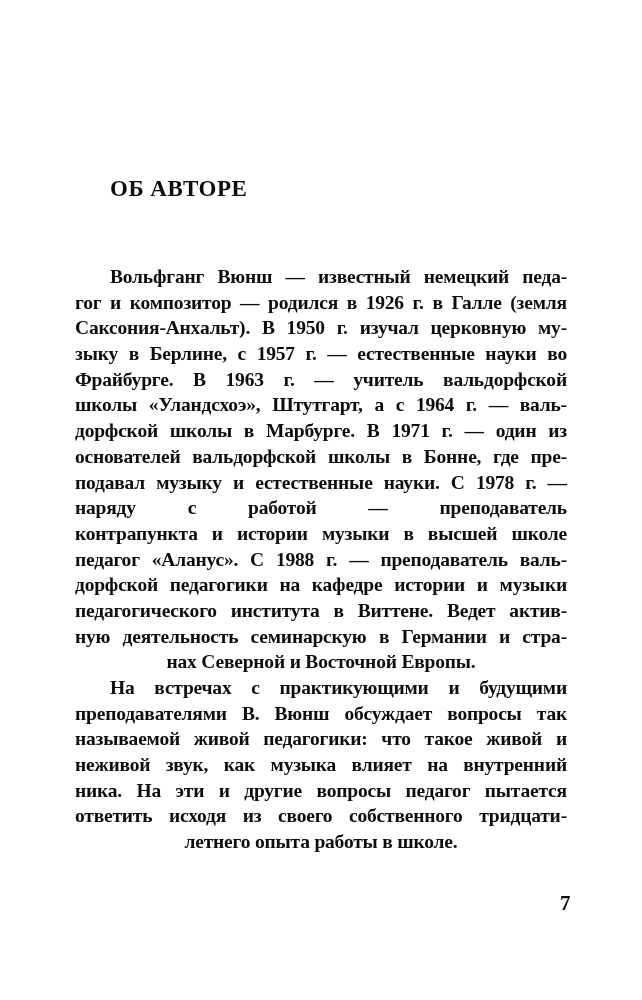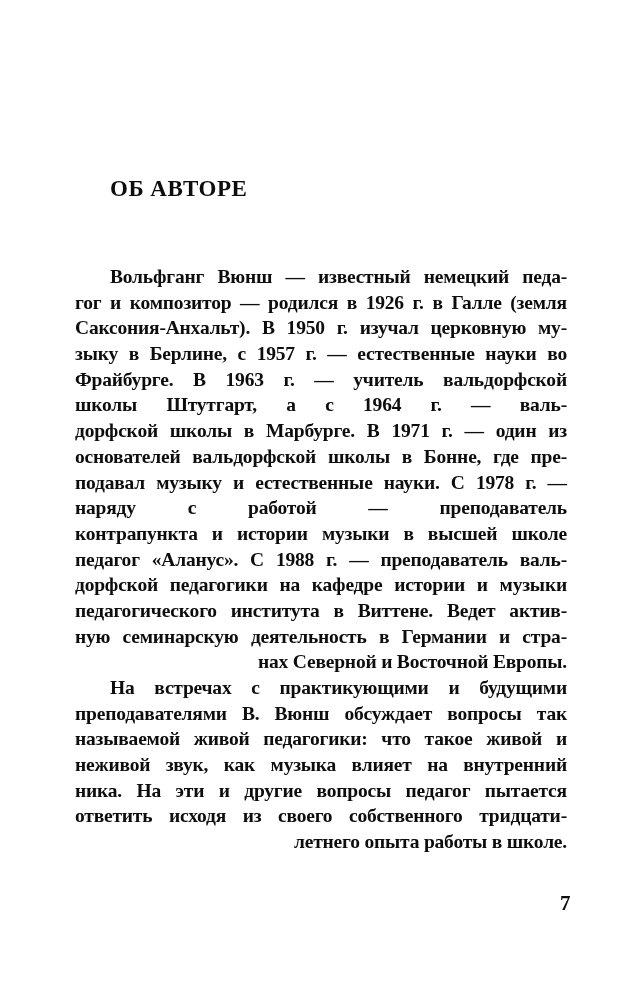--- a/index.html
+++ b/index.html
@@ -44,21 +44,21 @@
     line-height: 25.7px;
     display: flex;
     justify-content: space-between;
     white-space: nowrap;
   }
   .line.first {
     padding-left: 35px;
   }
   .line.last {
     display: block;
-    text-align: right;
+    text-align: center;
     font-family: Liberation Serif, serif;
   }
   .page-number {
     position: absolute;
     left: 560px;
     top: 891px;
     font-size: 21px;
     font-weight: 600;
     line-height: 25px;
   }
@@ -117,20 +117,21 @@
           <span>Фрайбурге.</span>
           <span>В</span>
           <span>1963</span>
           <span>г.</span>
           <span>—</span>
           <span>учитель</span>
           <span>вальдорфской</span>
         </div>
         <div class="line">
           <span>школы</span>
+          <span>«Уландсхоэ»,</span>
           <span>Штутгарт,</span>
           <span>а</span>
           <span>с</span>
           <span>1964</span>
           <span>г.</span>
           <span>—</span>
           <span>валь-</span>
         </div>
         <div class="line">
           <span>дорфской</span>
@@ -202,22 +203,22 @@
         <div class="line">
           <span>педагогического</span>
           <span>института</span>
           <span>в</span>
           <span>Виттене.</span>
           <span>Ведет</span>
           <span>актив-</span>
         </div>
         <div class="line">
           <span>ную</span>
+          <span>деятельность</span>
           <span>семинарскую</span>
-          <span>деятельность</span>
           <span>в</span>
           <span>Германии</span>
           <span>и</span>
           <span>стра-</span>
         </div>
         <div class="line last">нах Северной и Восточной Европы.</div>
       </div>
       <div class="paragraph">
         <div class="line first">
           <span>На</span>

